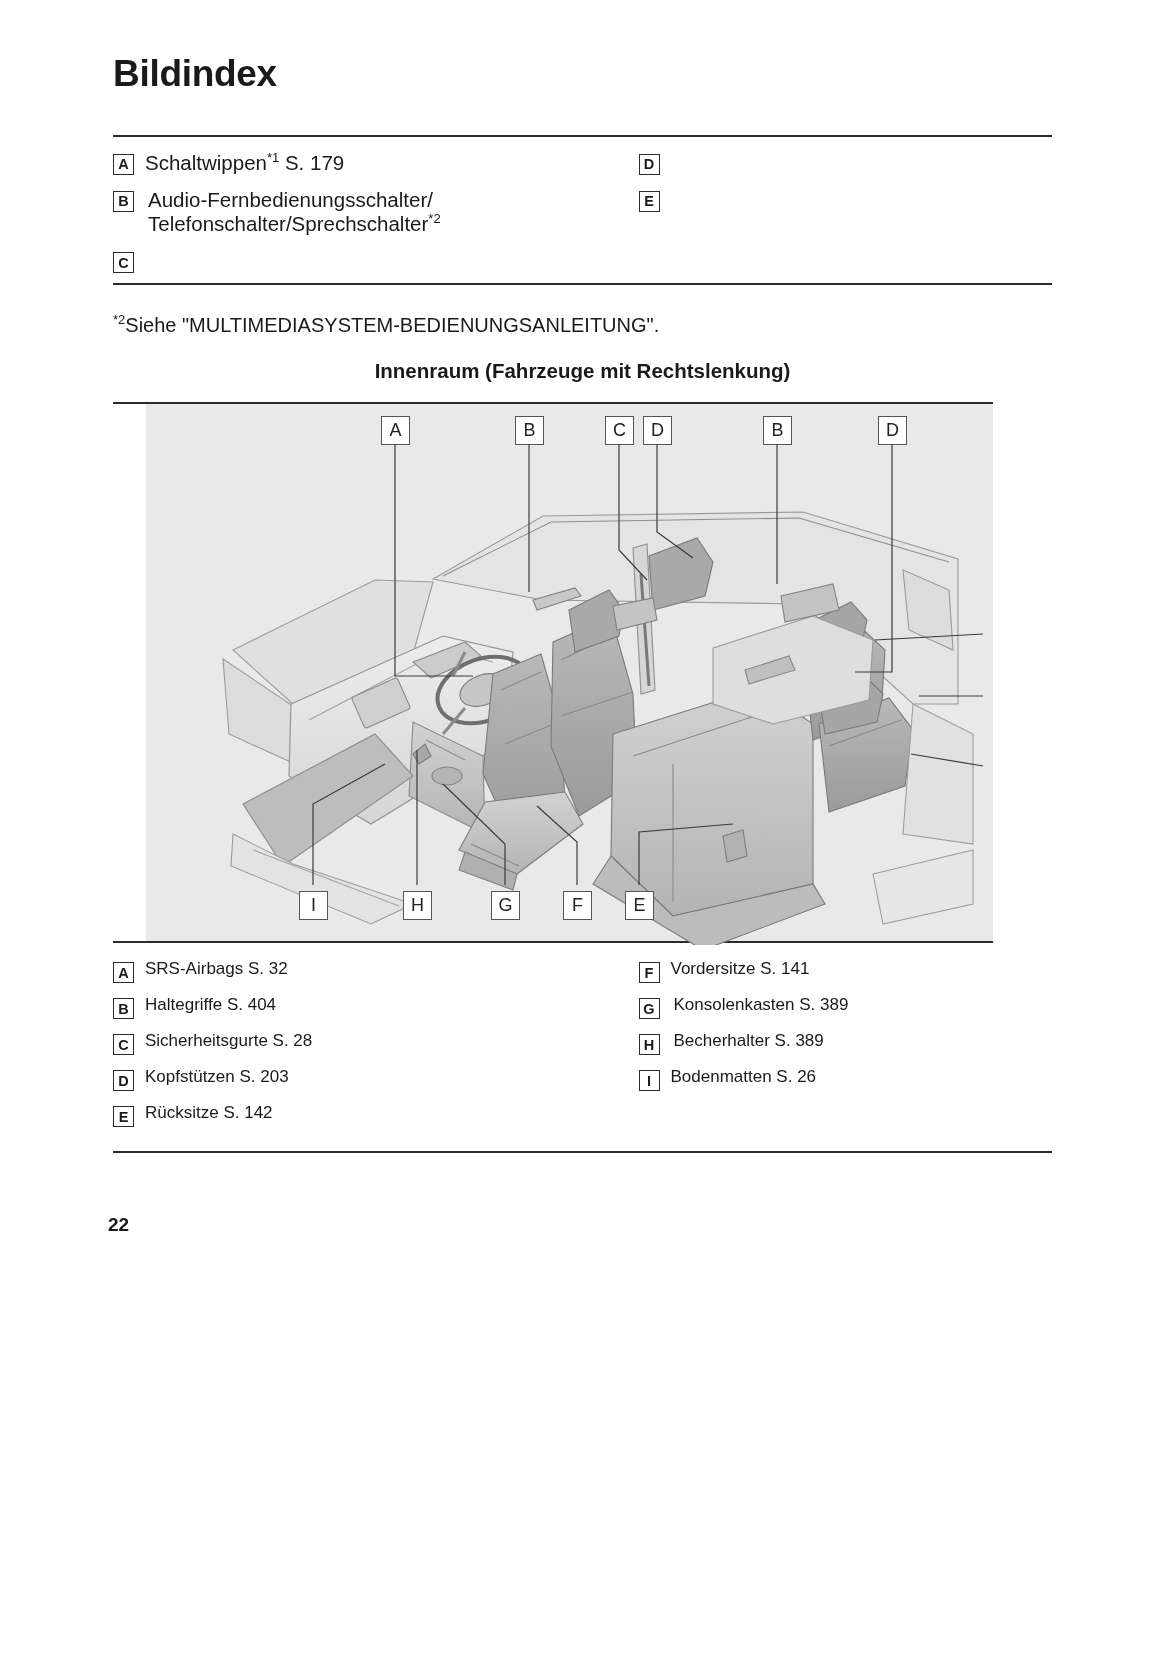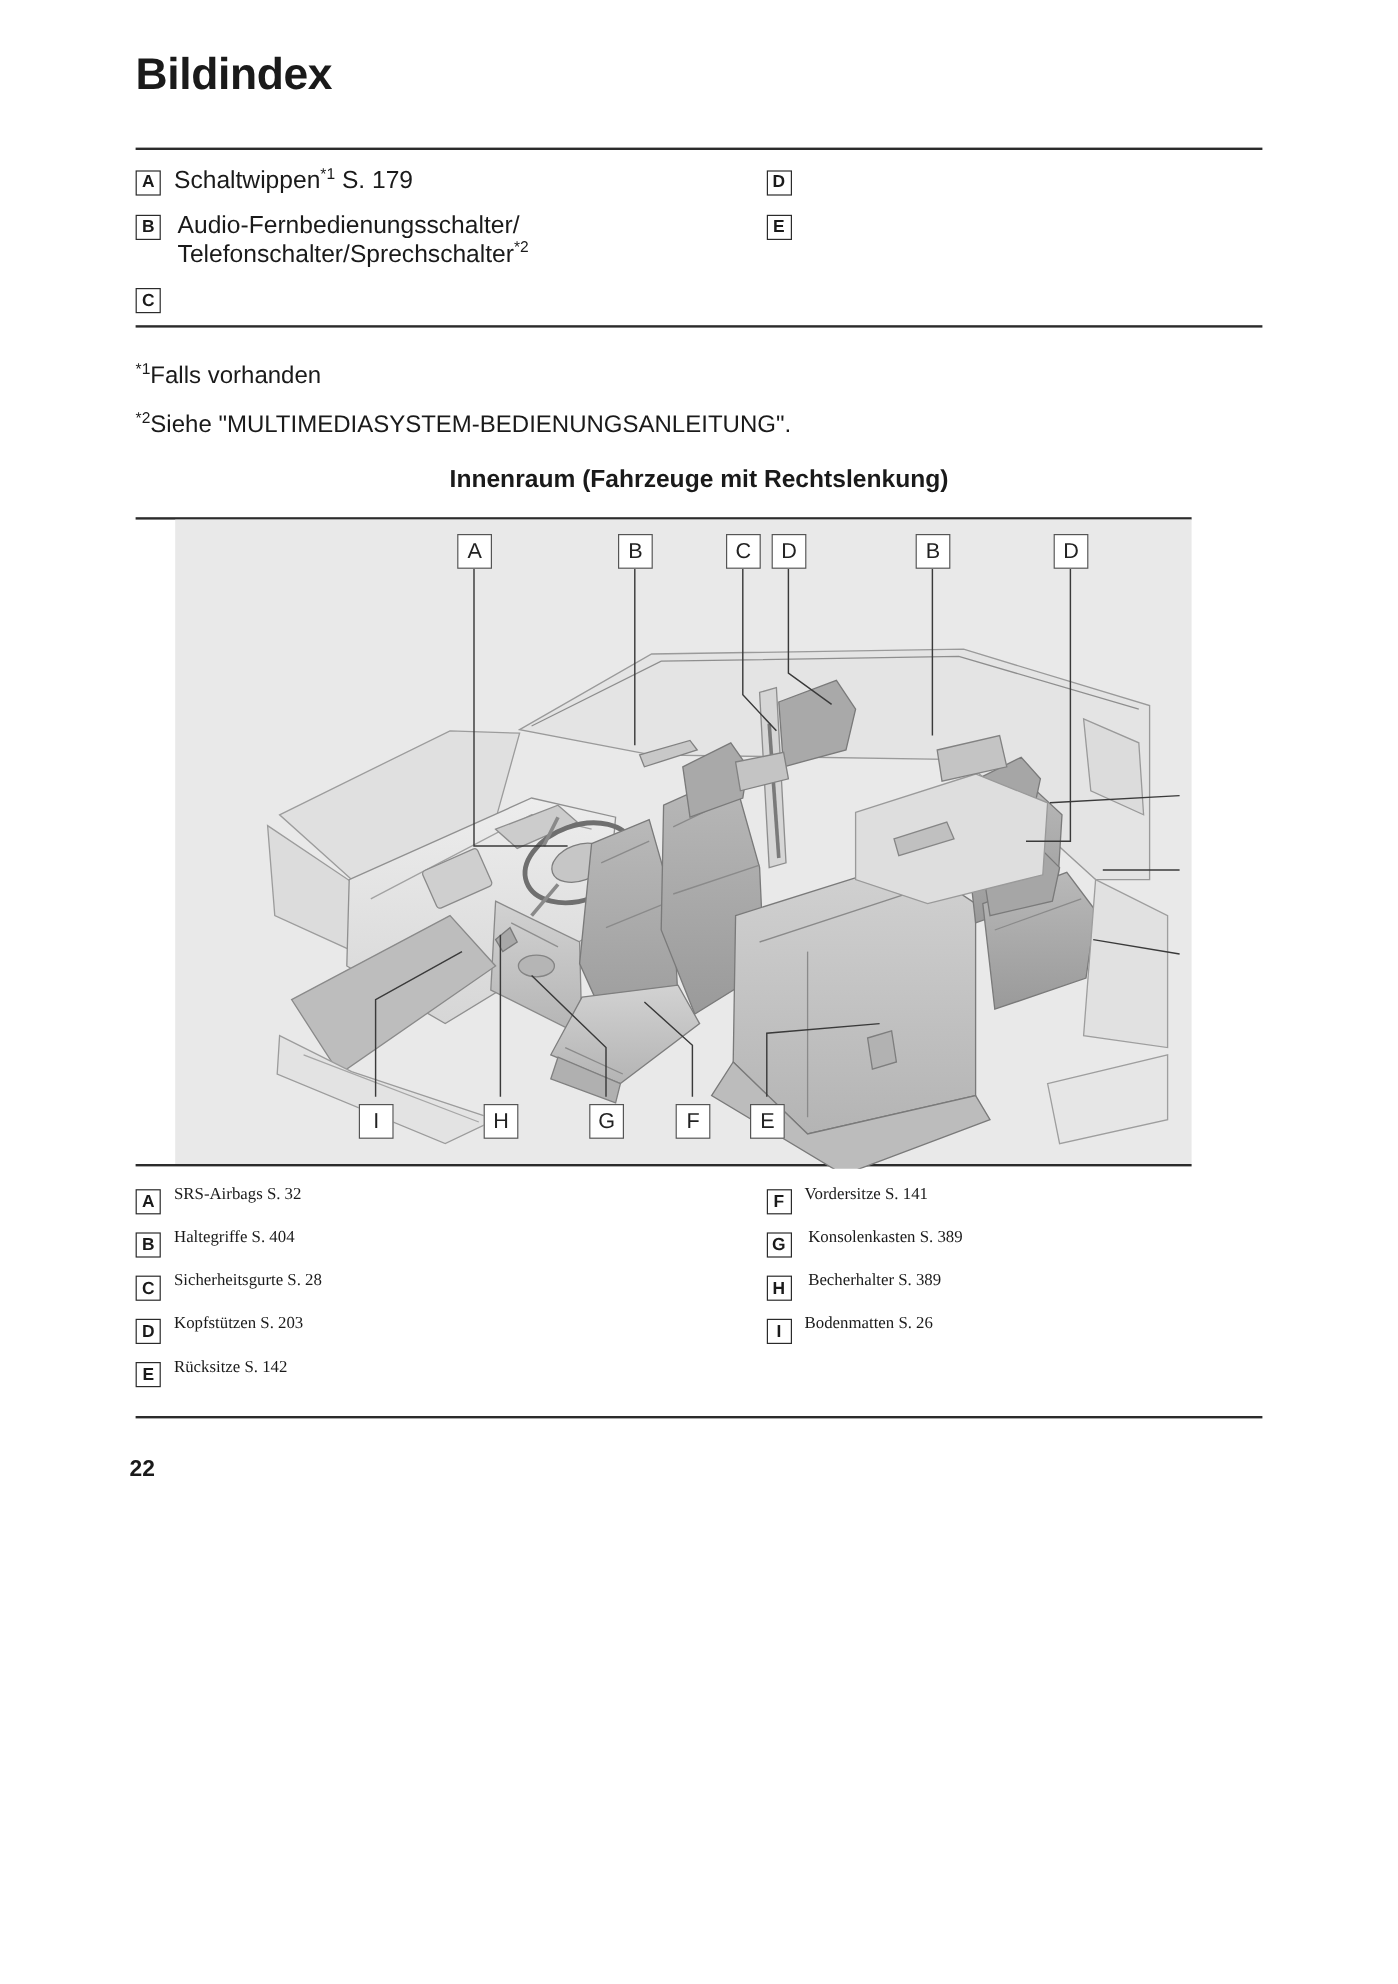--- a/index.html
+++ b/index.html
@@ -13,21 +13,21 @@
     font-family: "Liberation Sans", sans-serif;
     color: #1a1a1a;
     position: relative;
     overflow: hidden;
   }
   .page {
     position: relative;
     width: 1165px;
     height: 1308px;
     box-sizing: border-box;
-    padding: 0 113px;
+    padding: 12px 113px;
   }
 
   
   .page-title {
     font-size: 37px;
     font-weight: bold;
     letter-spacing: -0.3px;
     margin: 0;
     padding-top: 42px;
     line-height: 1.1;
@@ -142,21 +142,21 @@
     color: #222;
   }
 
   
   .bottom-legend {
     display: flex;
     margin-top: 16px;
   }
   .bottom-legend .legend-col.right { padding-left: 56px; }
   .bottom-legend .legend-item { margin-bottom: 12px; }
-  .bottom-legend .legend-text { font-size: 14px; font-family: Liberation Serif, serif; }
+  .bottom-legend .legend-text { font-size: 17px; }
 
   
   .page-number {
     position: absolute;
     left: 108px;
     bottom: 72px;
     font-size: 19px;
     font-weight: bold;
   }
 </style>
@@ -198,21 +198,20 @@
       <div class="legend-item">
         <span class="tag">E</span>
       </div>
 
     </div>
   </div>
 
   <hr class="rule rule-mid">
 
   <div class="footnotes">
-    <div class="footnote"><sup class="fn">*1</sup><span>Falls vorhanden</span></div>
     <div class="footnote"><sup class="fn">*2</sup><span>Siehe "MULTIMEDIASYSTEM-BEDIENUNGSANLEITUNG".</span></div>
   </div>
 
   <div class="subhead">Innenraum (Fahrzeuge mit Rechtslenkung)</div>
 
   <div class="figure">
     <div class="figure-canvas"></div>
 
     <svg viewBox="0 0 880 541">
       <defs>

